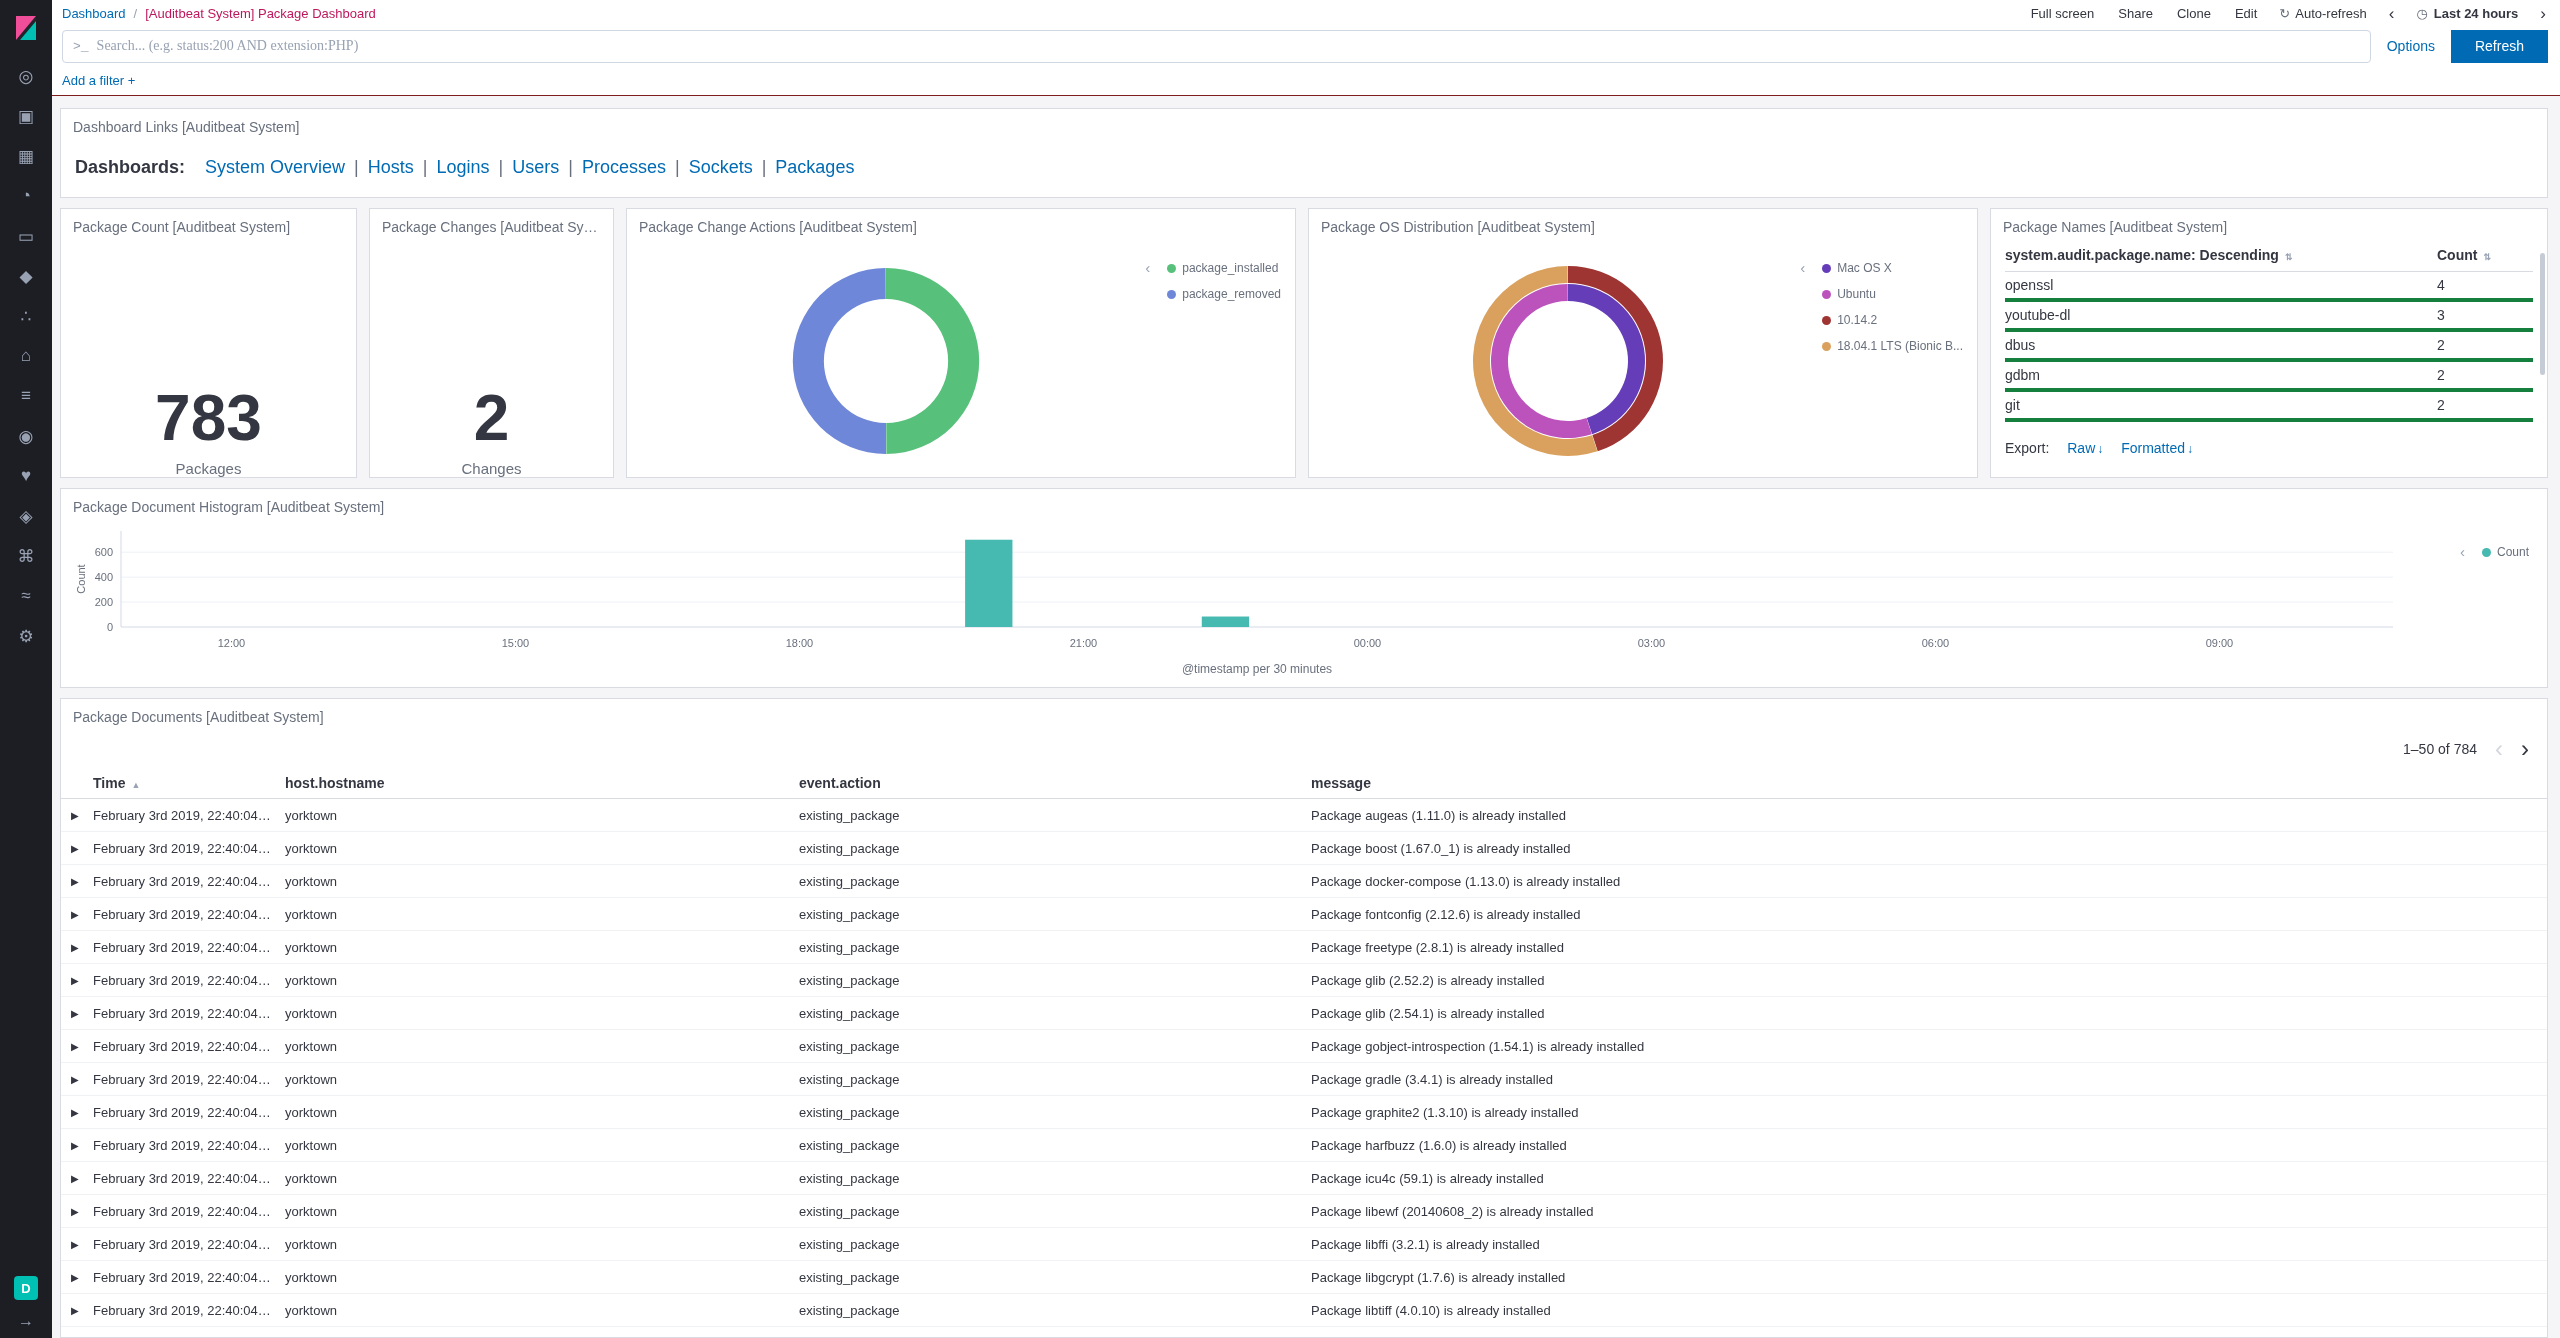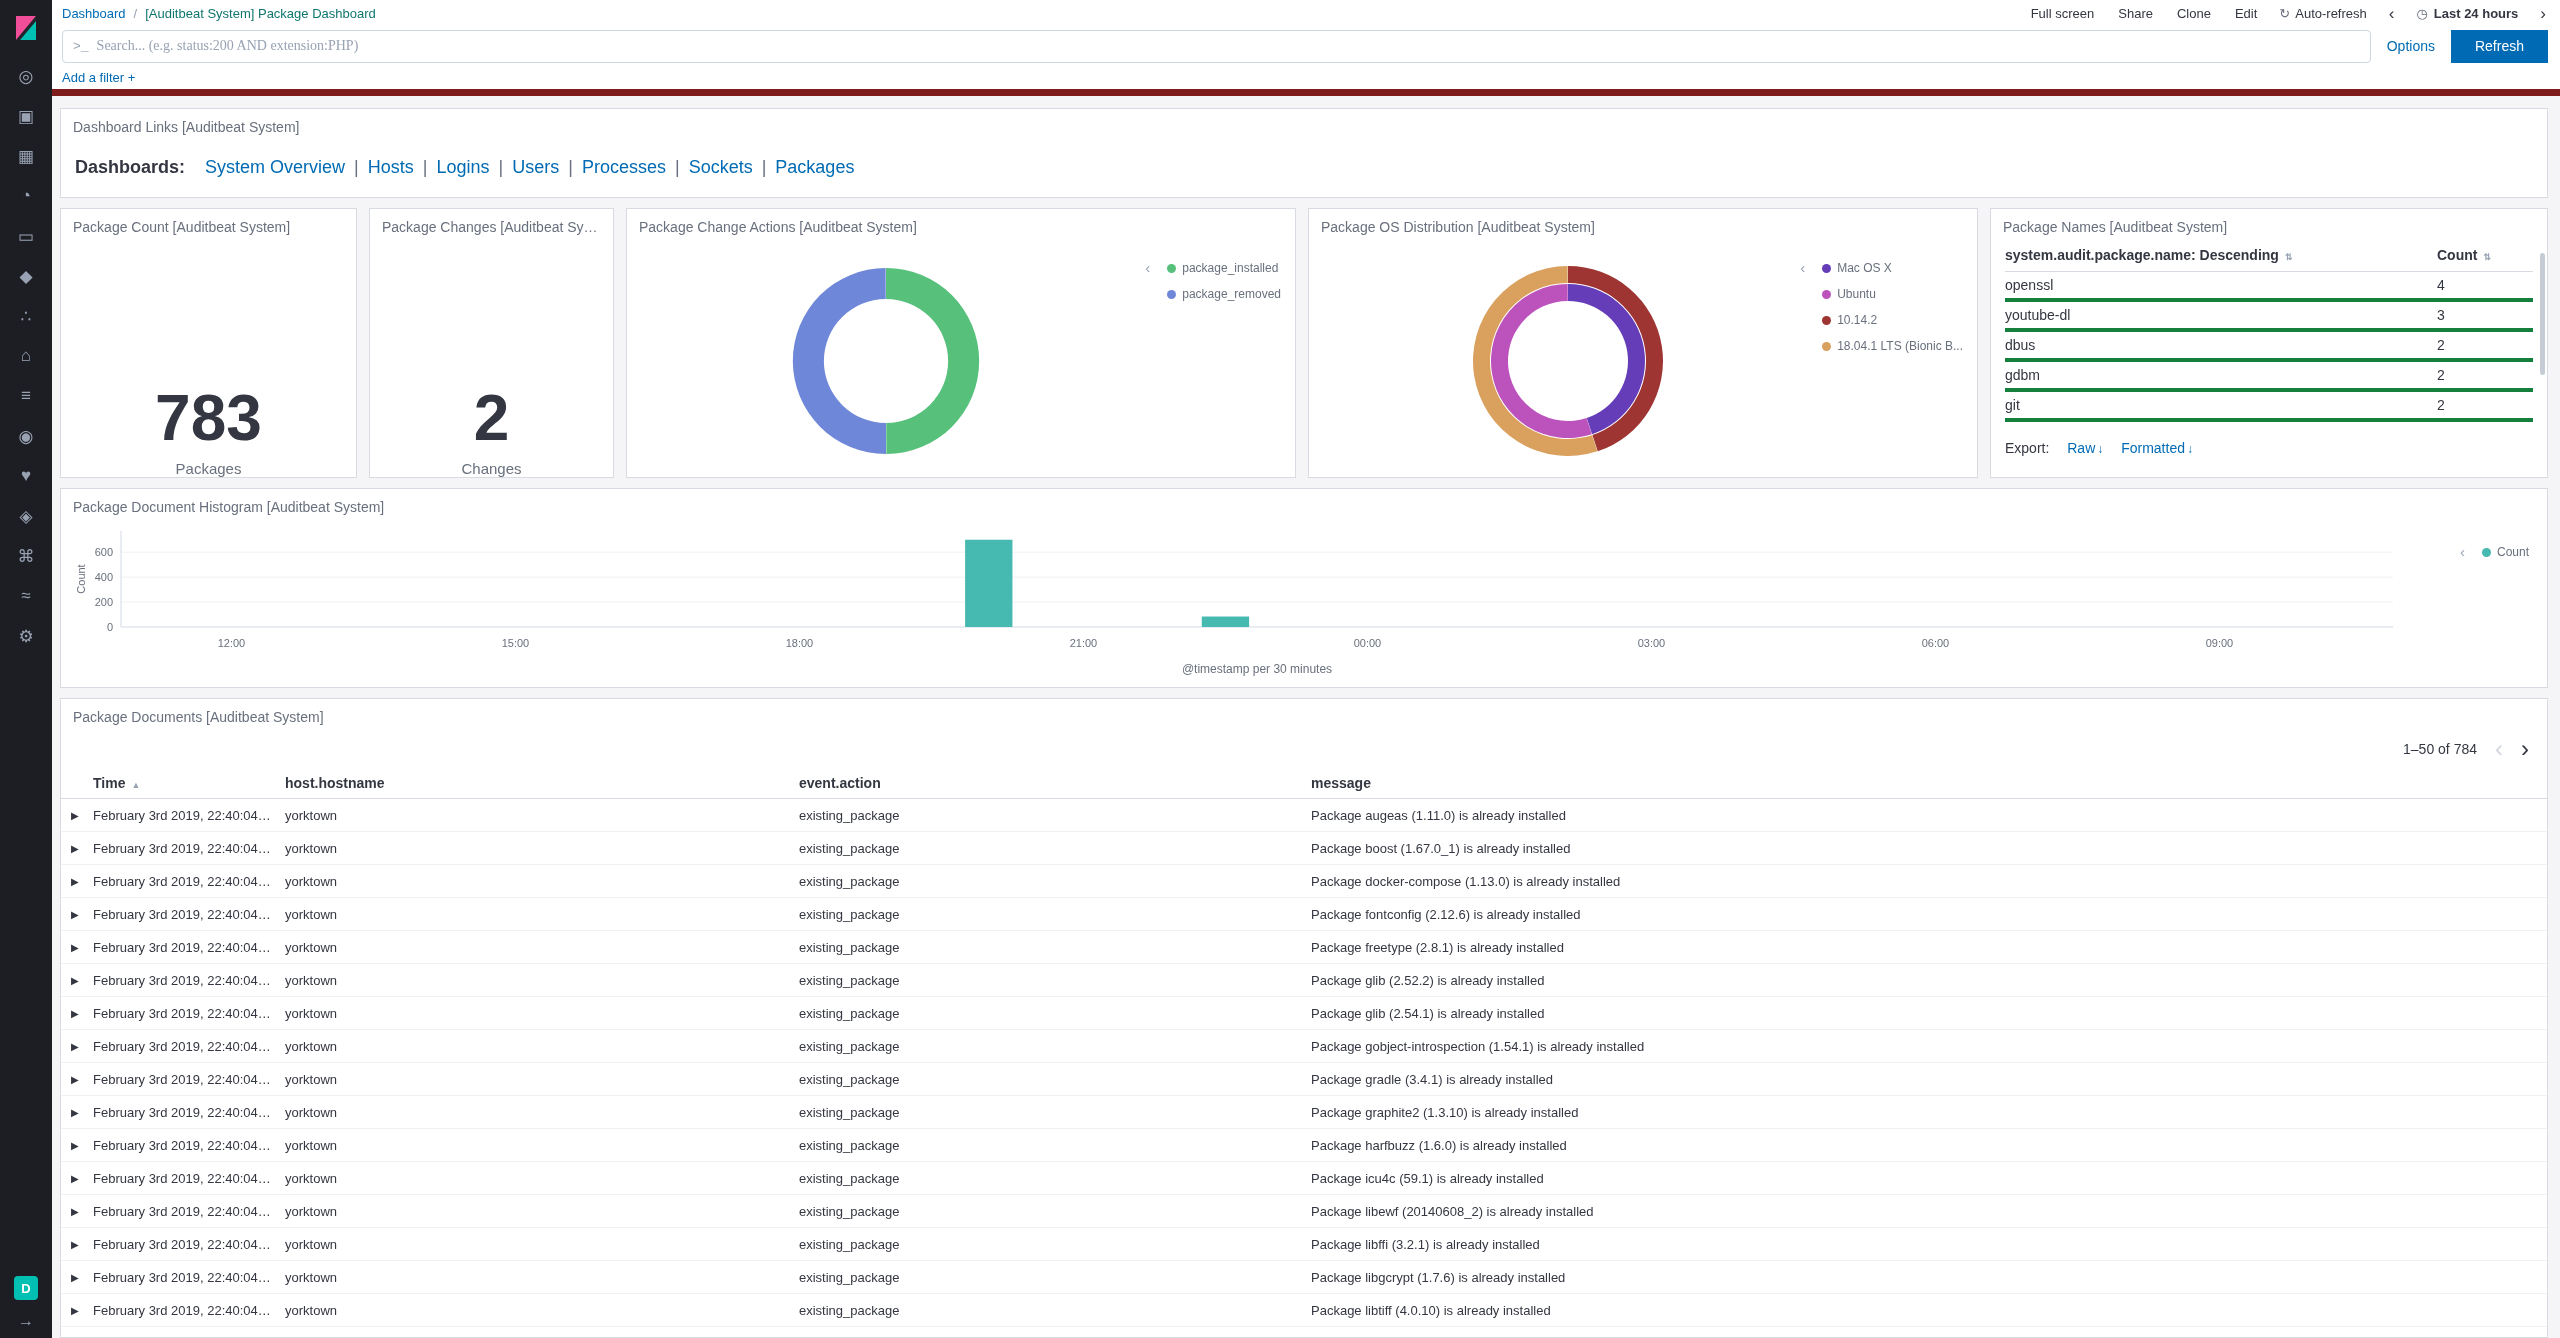--- a/index.html
+++ b/index.html
@@ -13,36 +13,36 @@
   .nav-icon{height:40px;display:flex;align-items:center;justify-content:center;color:#98a2b3;font-size:17px;cursor:pointer}
   .nav-bottom{padding-bottom:4px}
   .space-avatar{width:24px;height:24px;background:#00bfb3;border-radius:4px;color:#fff;font-size:13px;font-weight:700;display:flex;align-items:center;justify-content:center;margin:0 auto 12px}
   .collapse{color:#98a2b3;text-align:center;font-size:16px;padding-bottom:4px;cursor:pointer}
   
   .main{flex:1;display:flex;flex-direction:column;height:100%;min-width:0}
   .topbar{height:26px;background:#fff;display:flex;align-items:center;padding:0 14px 0 10px;font-size:13px;gap:22px}
   .breadcrumb{flex:1;display:flex;align-items:center;gap:8px;white-space:nowrap}
   .breadcrumb a{color:#006bb4;text-decoration:none;cursor:pointer}
   .breadcrumb .sep{color:#98a2b3}
-  .breadcrumb .current{color:#0f766e}
+  .breadcrumb .current{color:#be185d}
   .top-actions{display:flex;gap:24px}
   .top-action{color:#343741;text-decoration:none;cursor:pointer}
   .auto-refresh{display:flex;align-items:center;gap:5px;cursor:pointer}
   .auto-refresh .icon{color:#69707d}
   .time-chevron{font-size:17px;color:#343741;cursor:pointer;line-height:1}
   .time-range{display:flex;align-items:center;gap:6px;cursor:pointer;font-weight:600}
   .time-range .clock{color:#69707d;font-weight:400}
   .querybar{height:40px;background:#fff;display:flex;align-items:center;padding:0 12px 0 10px;gap:16px}
   .query-input-wrap{flex:1;height:33px;border:1px solid #cfd7e3;border-radius:4px;display:flex;align-items:center;padding:0 10px;gap:8px;background:#fff}
   .prompt{color:#98a2b3;font-family:"Liberation Mono",monospace;font-size:13px}
   .query-input-wrap input{border:0;outline:0;flex:1;font-size:14px;color:#343741;font-family:Liberation Serif, serif;background:transparent}
   .query-input-wrap input::placeholder{color:#98a2b3}
   .options{color:#006bb4;text-decoration:none;cursor:pointer}
   .refresh-btn{height:33px;padding:0 24px;background:#006bb4;color:#fff;border:0;border-radius:0;font-size:14px;font-weight:400;cursor:pointer;font-family:"Liberation Sans",sans-serif}
-  .filterbar{height:30px;background:#fff;display:flex;align-items:center;padding:0 10px;border-bottom:7px solid #7f1d1d;font-size:13px}
+  .filterbar{height:30px;background:#fff;display:flex;align-items:center;padding:0 10px;border-bottom:1px solid #7f1d1d;font-size:13px}
   .filterbar a{color:#006bb4;text-decoration:none;cursor:pointer}
   
   .content{flex:1;background:#f5f5f7;padding:12px 12px 0 8px;display:flex;flex-direction:column;gap:10px;overflow:hidden;min-height:0}
   .panel{background:#fff;border:1px solid #d8dbe2;position:relative}
   .panel-title{font-size:14px;color:#69707d;padding:10px 12px 4px;white-space:nowrap;overflow:hidden;text-overflow:ellipsis}
   .links-panel{height:90px;flex:none}
   .links-line{padding:18px 14px 0;font-size:18px;white-space:nowrap}
   .links-label{font-weight:700;color:#343741;margin-right:20px}
   .dash-link{color:#006bb4;text-decoration:none;margin:0 9px;cursor:pointer}
   .dash-link:first-of-type{margin-left:0}

